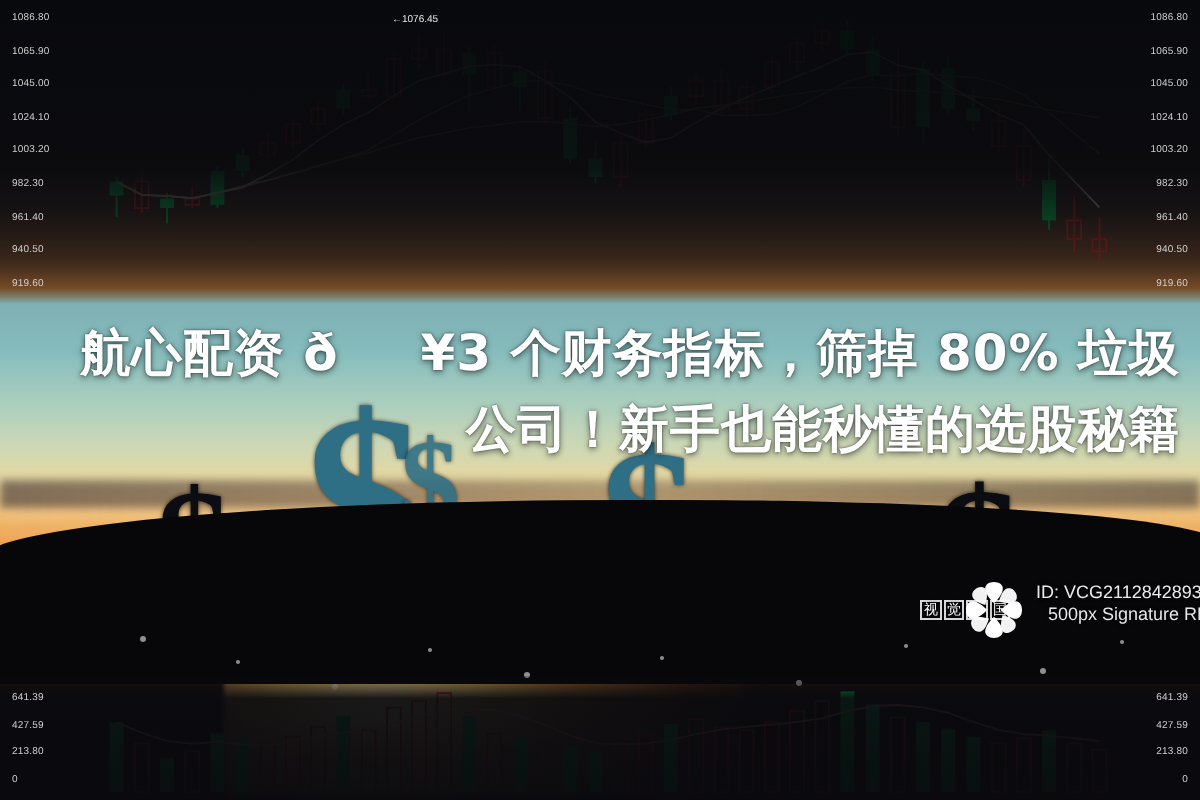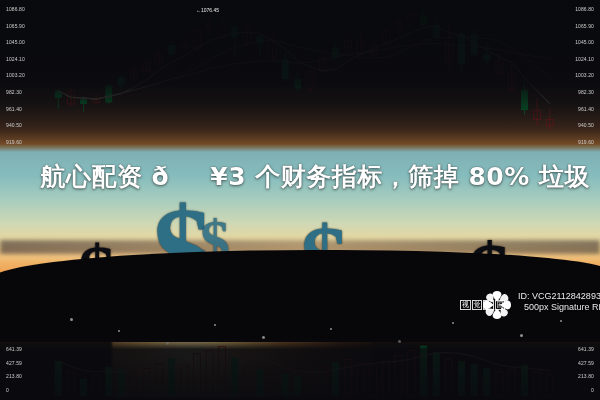--- a/index.html
+++ b/index.html
@@ -344,20 +344,21 @@
     <div id="vol-axis-right">
         <div class="axis-label axis-right" style="top: 8px;">641.39</div>
         <div class="axis-label axis-right" style="top: 21.5px;">427.59</div>
         <div class="axis-label axis-right" style="top: 35px;">213.80</div>
         <div class="axis-label axis-right" style="top: 48.5px;">0</div>
       </div>
   </div>
 
   <div class="headline">
     <span class="hl-line">航心配资 ð¥3 个财务指标，筛掉 80% 垃圾</span>
+    <span class="hl-line">公司！新手也能秒懂的选股秘籍</span>
   </div>
 
   <div class="wm">
     <div class="wm-cn"><span>视</span><span>觉</span><span>中</span><span>国</span></div>
     <div class="wm-logo">
       <svg width="34" height="34" viewBox="0 0 34 34">
         <g fill="#ffffff">
           <path d="M17 3 c2.6 0 4.4 1.4 4.4 3.2 c0 1.9 -1.6 4.6 -4.4 7.4 c-2.8 -2.8 -4.4 -5.5 -4.4 -7.4 C12.6 4.4 14.4 3 17 3z"></path>
           <path d="M31 17 c0 2.6 -1.4 4.4 -3.2 4.4 c-1.9 0 -4.6 -1.6 -7.4 -4.4 c2.8 -2.8 5.5 -4.4 7.4 -4.4 C29.6 12.6 31 14.4 31 17z"></path>
           <path d="M17 31 c-2.6 0 -4.4 -1.4 -4.4 -3.2 c0 -1.9 1.6 -4.6 4.4 -7.4 c2.8 2.8 4.4 5.5 4.4 7.4 C21.4 29.6 19.6 31 17 31z"></path>

